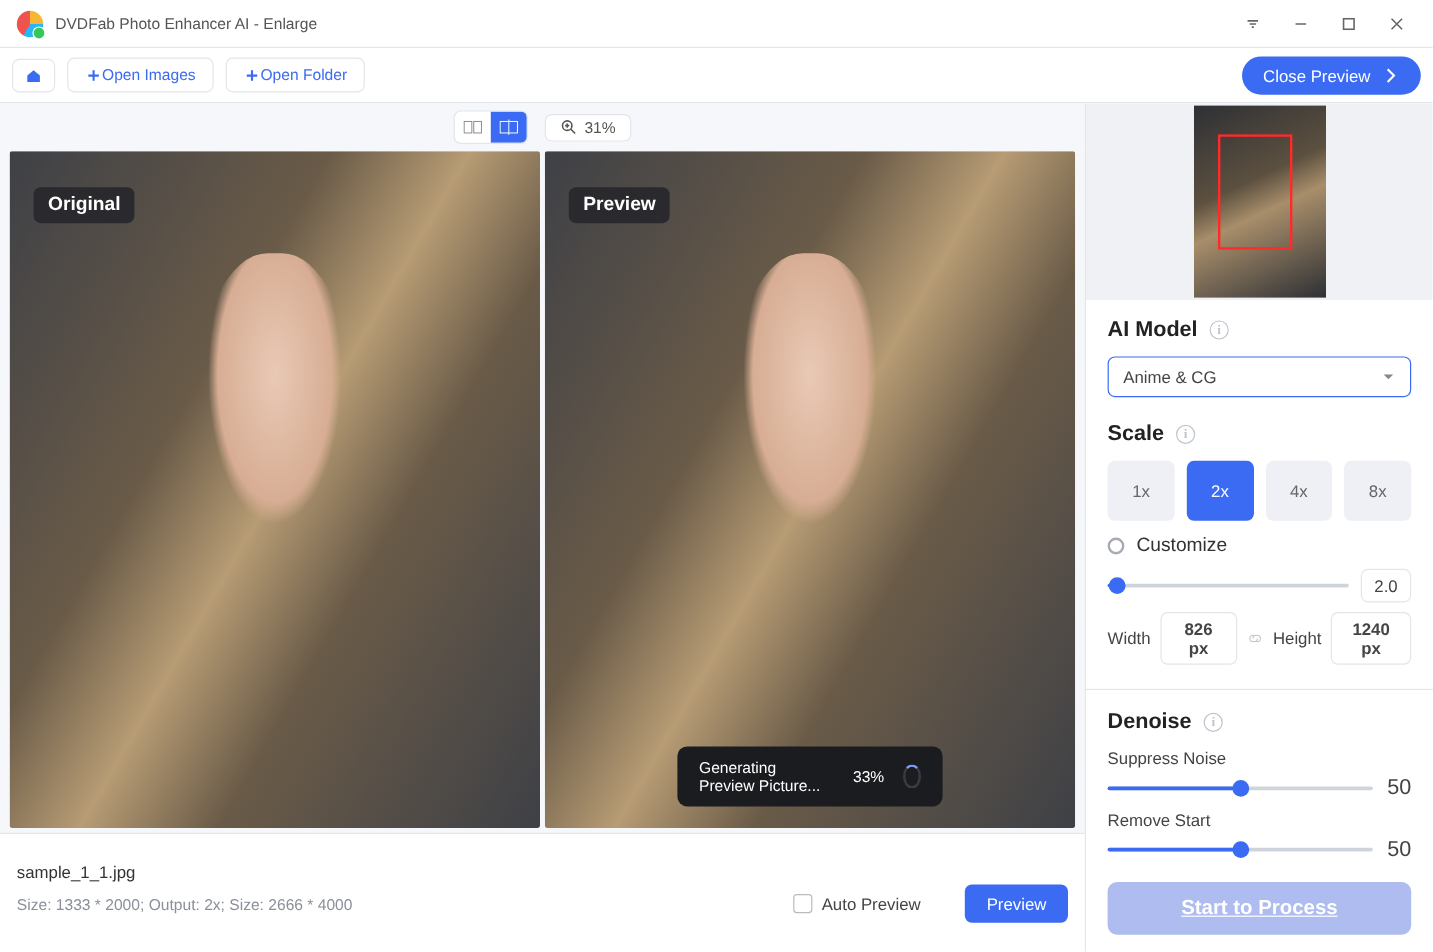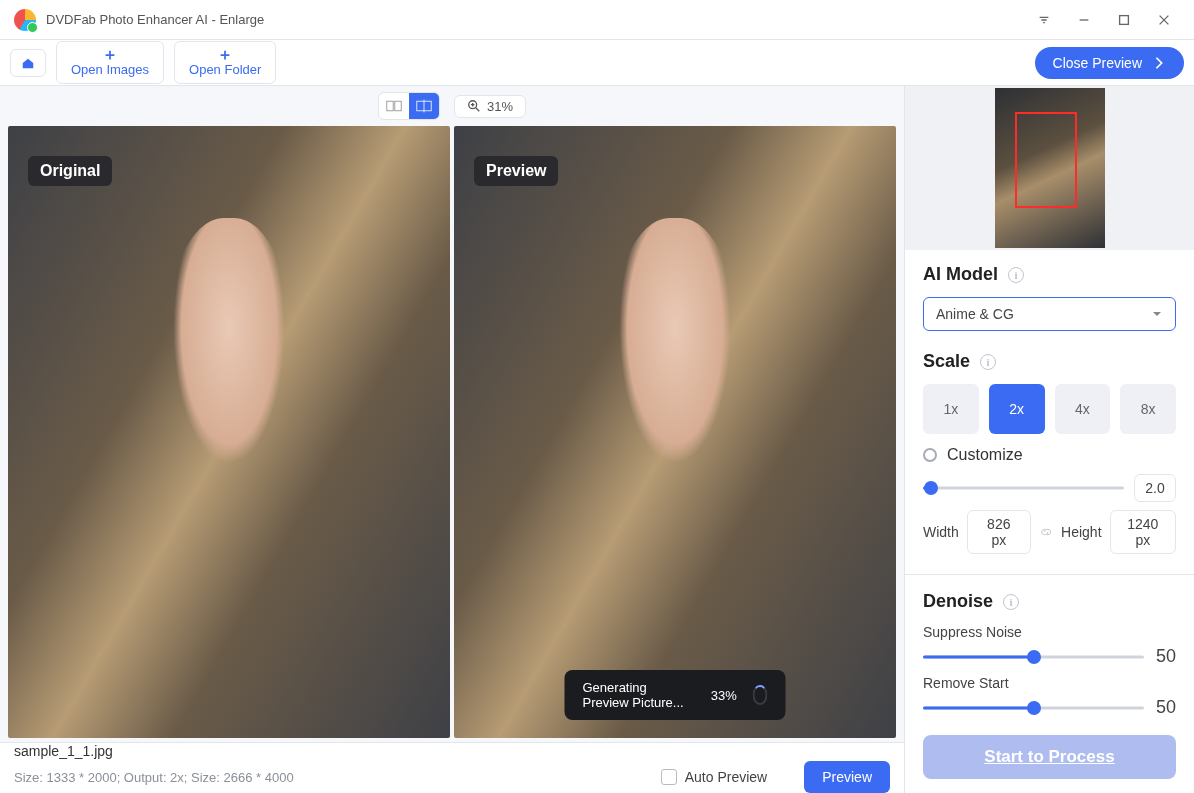--- a/index.html
+++ b/index.html
@@ -16,21 +16,21 @@
   
   .titlebar{height:40px;display:flex;align-items:center;padding:0 10px 0 14px;border-bottom:1px solid var(--border);}
   .logo{width:22px;height:22px;border-radius:50%;background:conic-gradient(#f7b733 0 90deg,#29b6f6 90deg 210deg,#ef5350 210deg 360deg);margin-right:10px;position:relative;}
   .logo::after{content:"";position:absolute;right:-2px;bottom:-2px;width:9px;height:9px;border-radius:50%;background:#34c759;border:1px solid #fff;}
   .titlebar .title{font-size:13px;color:#555;}
   .titlebar .spacer{flex:1;}
   .winbtn{width:40px;height:30px;display:flex;align-items:center;justify-content:center;color:#666;cursor:pointer;}
   .winbtn svg{width:14px;height:14px;stroke:#666;stroke-width:1.5;fill:none;}
   
   .toolbar{height:46px;display:flex;align-items:center;padding:0 10px;gap:10px;border-bottom:1px solid var(--border);}
-  .tbtn{display:flex;align-items:center;gap:0;border:1px solid var(--border);border-radius:6px;padding:6px 14px;cursor:pointer;background:#fff;color:var(--blue);font-size:13px;flex-direction:column;}
+  .tbtn{display:flex;align-items:center;gap:0;border:1px solid var(--border);border-radius:6px;padding:6px 14px;cursor:pointer;background:#fff;color:var(--blue);font-size:13px;}
   .tbtn.home{padding:6px 10px;}
   .tbtn svg{width:14px;height:14px;}
   .toolbar .spacer{flex:1;}
   .close-preview{background:var(--blue);color:#fff;border:none;border-radius:18px;padding:8px 18px;display:flex;align-items:center;gap:10px;cursor:pointer;font-size:14px;}
   .close-preview svg{width:14px;height:14px;stroke:#fff;stroke-width:2;fill:none;}
   
   .body{display:flex;height:calc(793px - 40px - 46px);}
   .main{flex:1;display:flex;flex-direction:column;background:#fff;min-width:0;}
   .side{width:290px;border-left:1px solid var(--border);background:#fff;display:flex;flex-direction:column;overflow:hidden;}
   
@@ -43,21 +43,21 @@
   .zoom svg{width:14px;height:14px;stroke:#555;fill:none;stroke-width:1.5;}
   
   .preview-wrap{flex:1;display:flex;gap:4px;background:var(--panel-bg);padding:0 8px 4px;min-height:0;}
   .pane{flex:1;position:relative;overflow:hidden;border-radius:2px;}
   .pane .img{position:absolute;inset:0;background:linear-gradient(120deg,#3e4046 0%,#6a5b48 35%,#b79c74 50%,#6a5b48 65%,#3e4046 100%);}
   .pane .face{position:absolute;left:35%;top:15%;width:30%;height:45%;background:radial-gradient(ellipse 60% 70% at 50% 40%,#e9c9b5 0%,#d7ad94 60%,transparent 70%);border-radius:50%/55%;}
   .pane .badge{position:absolute;top:30px;left:20px;background:#2a2a2e;color:#fff;font-size:16px;font-weight:600;padding:6px 12px;border-radius:6px;}
   .genbar{position:absolute;bottom:18px;left:50%;transform:translateX(-50%);background:#1b1c1f;color:#fff;border-radius:8px;padding:10px 18px;display:flex;align-items:center;gap:16px;font-size:13px;}
   .spinner{width:20px;height:20px;border:2px solid #3a3c42;border-top-color:#7aa2ff;border-radius:50%;}
   
-  .footer{padding:0 14px;border-top:1px solid var(--border);display:flex;flex-direction:column;gap:2px;}
+  .footer{padding:24px 14px;border-top:1px solid var(--border);display:flex;flex-direction:column;gap:2px;}
   .footer .fname{font-size:14px;color:#333;}
   .footer .row{display:flex;align-items:center;gap:19px;}
   .footer .meta{font-size:13px;color:var(--muted);}
   .footer .spacer{flex:1;}
   .chk{width:16px;height:16px;border:1px solid #bbb;border-radius:3px;margin-right:8px;}
   .autoprev{display:flex;align-items:center;font-size:14px;color:#444;margin-right:18px;}
   .prevbtn{background:var(--blue);color:#fff;border:none;border-radius:6px;padding:8px 18px;font-size:14px;cursor:pointer;}
   
   .thumb-area{height:164px;background:#f0f1f4;display:flex;align-items:center;justify-content:center;}
   .thumb{width:110px;height:160px;background:linear-gradient(155deg,#2e3035 0%,#5c503f 40%,#a88e6a 55%,#2e3035 100%);position:relative;}
@@ -74,21 +74,21 @@
   .sbtn.active{background:var(--blue);color:#fff;}
   .radio-row{display:flex;align-items:center;gap:10px;margin-bottom:10px;}
   .radio{width:14px;height:14px;border:2px solid #a6abb6;border-radius:50%;}
   .slider-row{display:flex;align-items:center;gap:10px;margin-bottom:8px;}
   .slider{flex:1;height:18px;position:relative;}
   .track{position:absolute;left:0;right:0;top:50%;height:3px;background:var(--track);border-radius:2px;transform:translateY(-50%);}
   .fill{position:absolute;left:0;top:50%;height:3px;background:var(--blue);border-radius:2px;transform:translateY(-50%);}
   .thumb-dot{position:absolute;top:50%;width:14px;height:14px;background:var(--blue);border-radius:50%;transform:translate(-50%,-50%);}
   .valbox{border:1px solid var(--border);border-radius:6px;padding:5px 10px;font-size:14px;color:#444;min-width:42px;text-align:center;}
   .dim-row{display:flex;align-items:center;gap:8px;font-size:14px;color:#444;}
-  .dim-row .valbox{min-width:64px;}
+  .dim-row .valbox{min-width:64px;font-weight:bold;}
   .link-ic{width:16px;height:16px;opacity:.5;}
   .lbl{font-size:14px;color:#444;margin-bottom:6px;}
   .valtxt{font-size:18px;color:#444;min-width:22px;text-align:right;}
   
   .process-wrap{padding:14px 18px;}
   .process{width:100%;padding:12px 0;border:none;border-radius:8px;background:#aebcf0;color:#fff;font-size:17px;font-weight:600;cursor:not-allowed;text-decoration:underline;}
   hr.sep{border:none;border-top:1px solid var(--border);margin:16px -18px;}
 </style>
 </head>
 <body>

